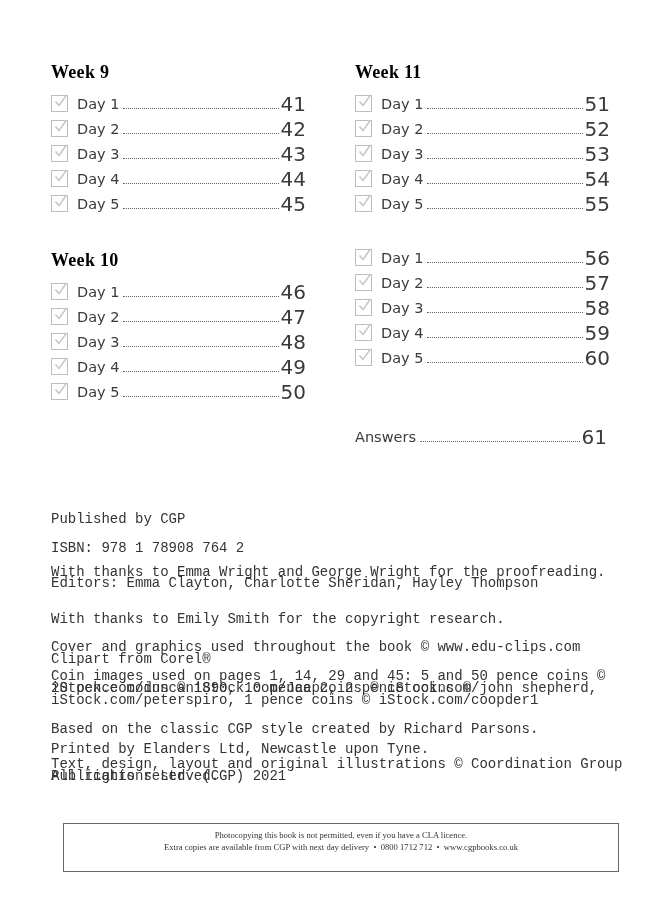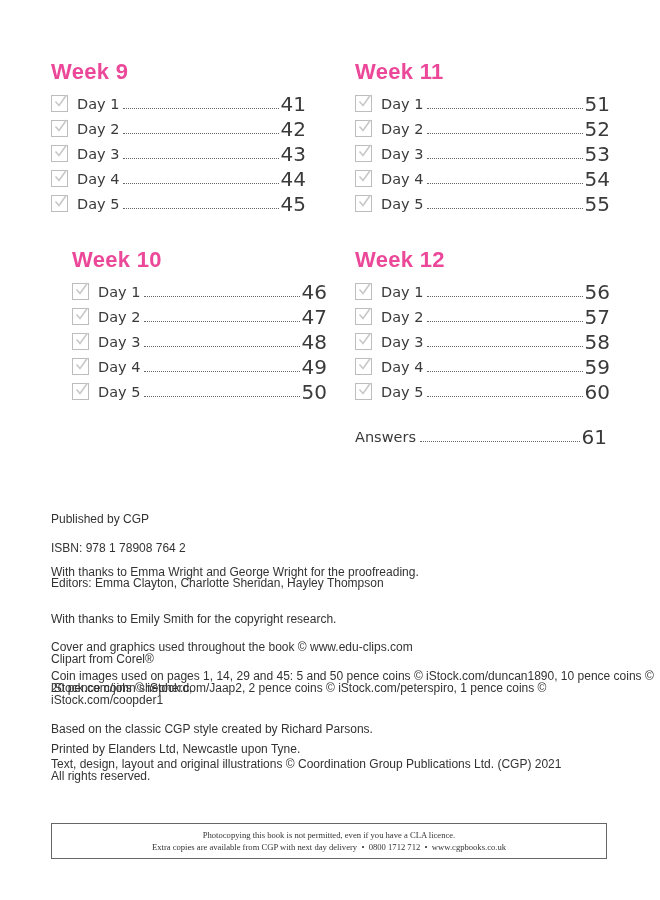--- a/index.html
+++ b/index.html
@@ -1,27 +1,27 @@
 <!DOCTYPE html>
 <html><head>
 <meta charset="utf-8">
 <style>
   html, body { margin:0; padding:0; background:#fff; }
   body { width:660px; height:900px; position:relative; overflow:hidden; font-family:"DejaVu Sans", sans-serif; color:#333; }
   .week { position:absolute; width:255px; }
-  .week-title { font-family:Liberation Sans, sans-serif; font-weight:bold; color:#ec4899; font-size:22px; margin:0 0 4px 0; height:30px; line-height:30px; letter-spacing:0.3px; }
+  .week-title { font-family:Liberation Serif, serif; font-weight:bold; color:#000000; font-size:18px; margin:0 0 4px 0; height:30px; line-height:30px; letter-spacing:0.3px; }
   .row { display:flex; align-items:center; height:25px; }
   .cb { width:17px; height:17px; border:1.5px solid #bdbdbd; box-sizing:border-box; position:relative; margin-right:9px; flex:none; }
   .cb svg { position:absolute; left:1px; top:-3px; }
   .lbl { font-size:14.5px; color:#3a3a3a; white-space:nowrap; }
   .dots { flex:1; border-bottom:1.5px dotted #666; margin:0 2px 0 4px; height:0; position:relative; top:5px; }
   .pg { font-size:20px; color:#3a3a3a; }
   .answers { position:absolute; left:355px; top:424px; width:252px; }
-  .fine { position:absolute; left:51px; font-family:Liberation Sans, sans-serif; font-size:12px; color:#333; line-height:12px; }
-  .boxed { position:absolute; left:51px; top:823px; width:556px; height:36px; border:1px solid #666; box-sizing:border-box; text-align:center; font-family:"Liberation Serif", serif; font-size:8.6px; color:#333; line-height:12px; padding-top:5px; }
+  .fine { position:absolute; left:51px; font-family:Liberation Mono, monospace; font-size:14px; color:#333; line-height:12px; }
+  .boxed { position:absolute; left:63px; top:823px; width:556px; height:49px; border:1px solid #666; box-sizing:border-box; text-align:center; font-family:"Liberation Serif", serif; font-size:8.6px; color:#333; line-height:12px; padding-top:5px; }
 </style>
 </head>
 <body>
 
 <div class="week" style="left:51px; top:57px;">
   <div class="week-title">Week 9</div>
   <div class="rows">
       <div class="row">
         <span class="cb">
           <svg width="16" height="16" viewBox="0 0 16 16">
@@ -67,21 +67,21 @@
           <svg width="16" height="16" viewBox="0 0 16 16">
             <path d="M2.5 8.5 L6 12.5 L13.5 2" fill="none" stroke="#c8c8c8" stroke-width="1.6"></path>
           </svg>
         </span>
         <span class="lbl">Day 5</span>
         <span class="dots"></span>
         <span class="pg">45</span>
       </div>
     </div>
 </div>
-<div class="week" style="left:51px; top:245px;margin-left:21px;">
+<div class="week" style="left:51px; top:245px;">
   <div class="week-title">Week 10</div>
   <div class="rows">
       <div class="row">
         <span class="cb">
           <svg width="16" height="16" viewBox="0 0 16 16">
             <path d="M2.5 8.5 L6 12.5 L13.5 2" fill="none" stroke="#c8c8c8" stroke-width="1.6"></path>
           </svg>
         </span>
         <span class="lbl">Day 1</span>
         <span class="dots"></span>
@@ -178,21 +178,20 @@
             <path d="M2.5 8.5 L6 12.5 L13.5 2" fill="none" stroke="#c8c8c8" stroke-width="1.6"></path>
           </svg>
         </span>
         <span class="lbl">Day 5</span>
         <span class="dots"></span>
         <span class="pg">55</span>
       </div>
     </div>
 </div>
 <div class="week" style="left:355px; top:245px;">
-  <div class="week-title">Week 12</div>
   <div class="rows">
       <div class="row">
         <span class="cb">
           <svg width="16" height="16" viewBox="0 0 16 16">
             <path d="M2.5 8.5 L6 12.5 L13.5 2" fill="none" stroke="#c8c8c8" stroke-width="1.6"></path>
           </svg>
         </span>
         <span class="lbl">Day 1</span>
         <span class="dots"></span>
         <span class="pg">56</span>

